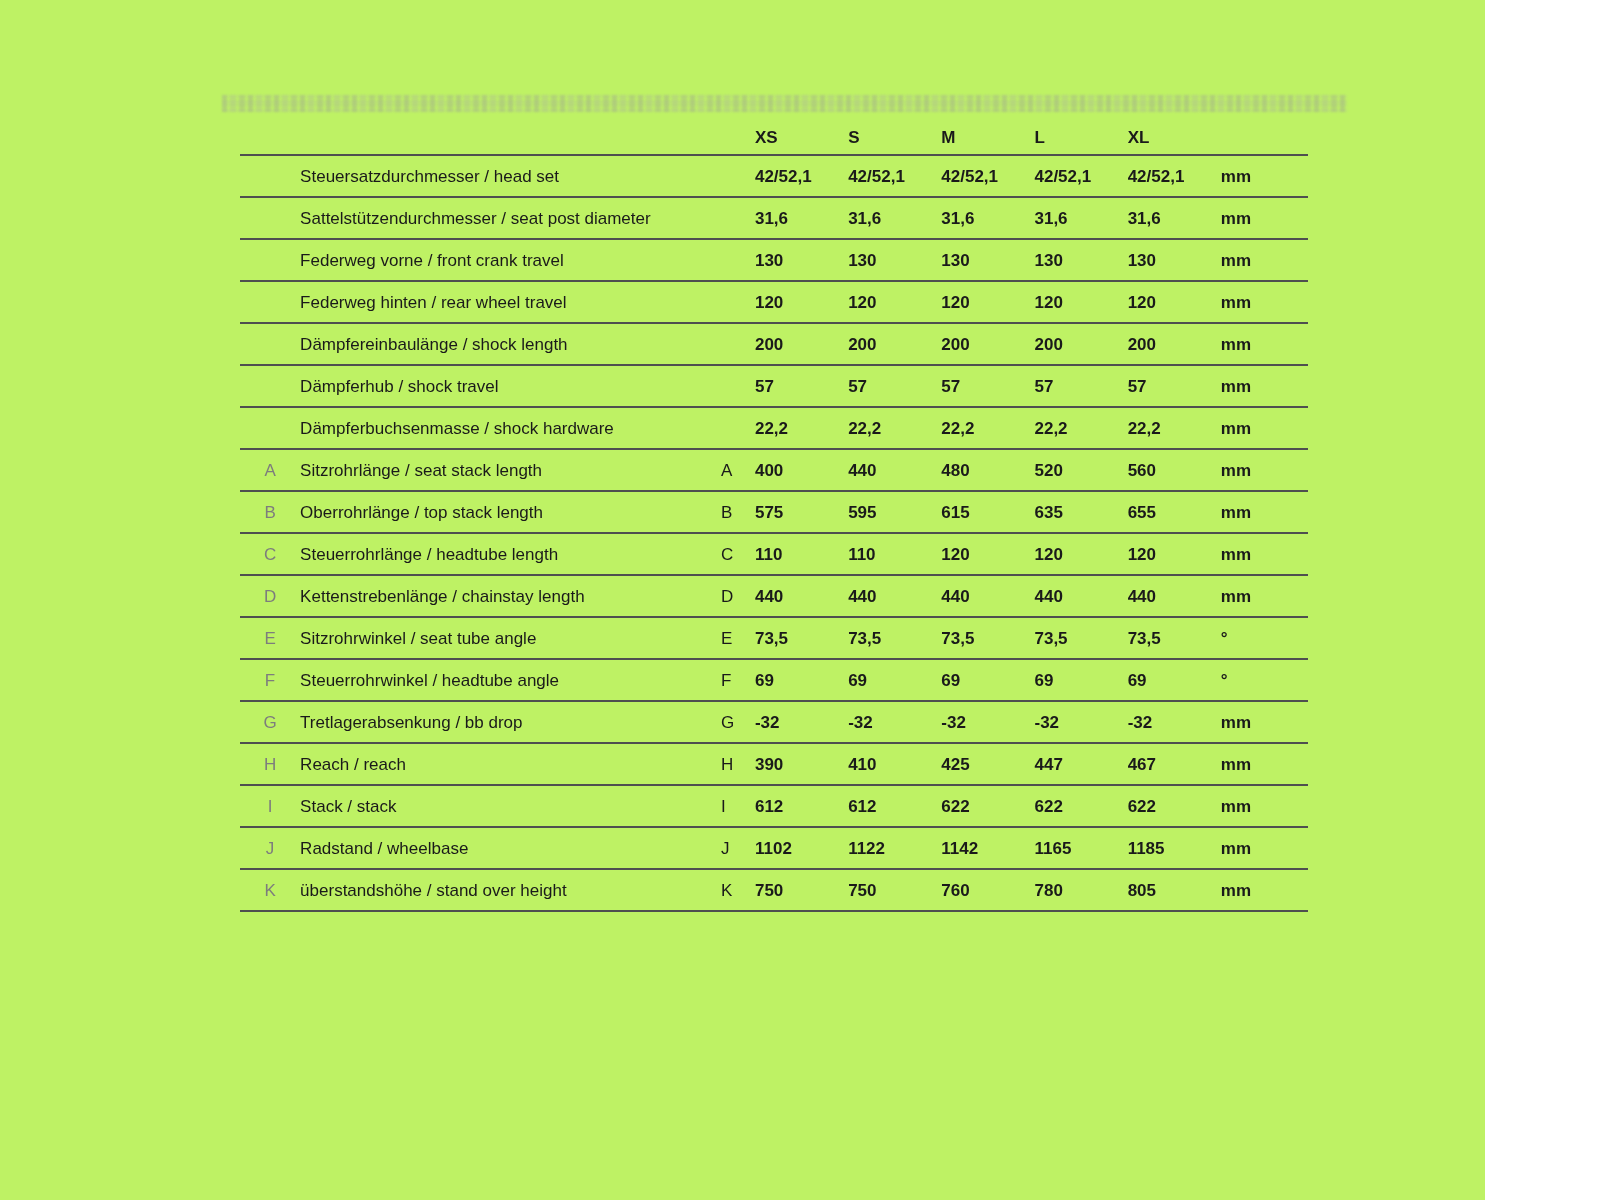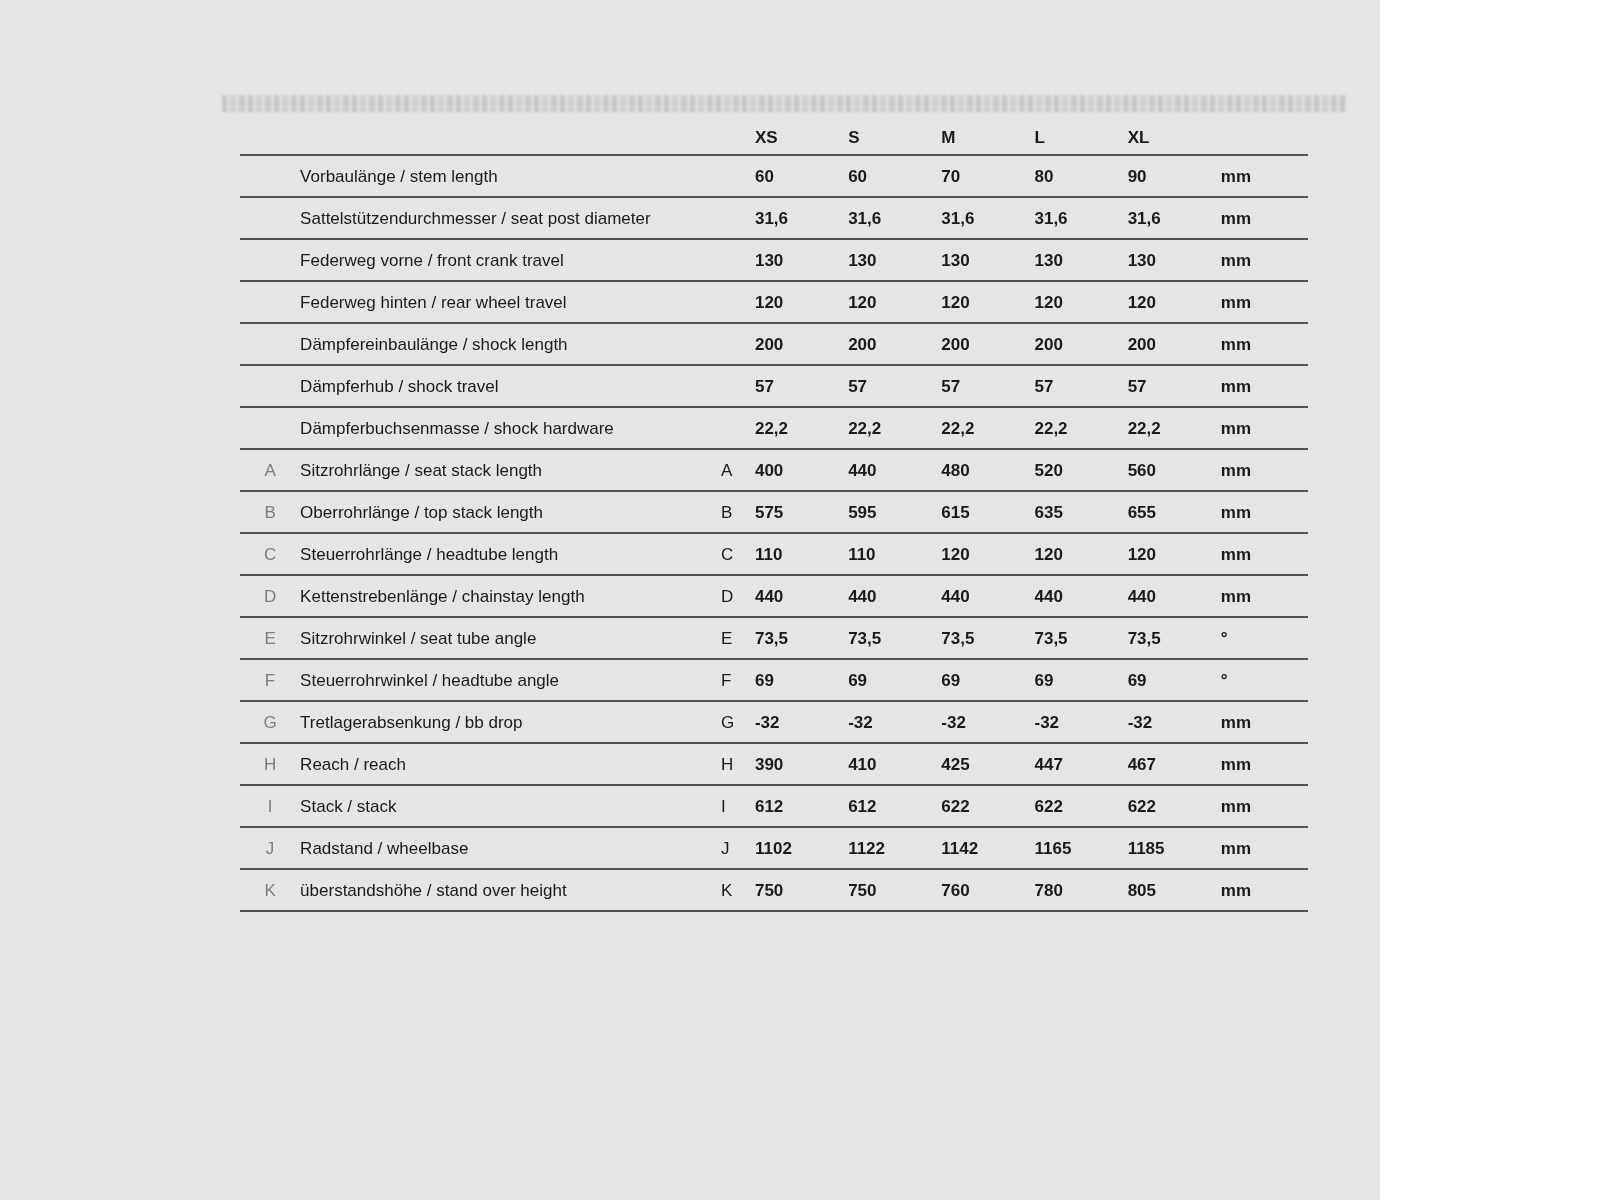--- a/index.html
+++ b/index.html
@@ -2,23 +2,23 @@
 <html><head>
 <meta charset="utf-8">
 <style>
   html, body {
     margin: 0;
     padding: 0;
     background: #ffffff;
   }
   .page {
     position: relative;
-    width: 1380px;
+    width: 1485px;
     height: 1200px;
-    background: #e5e5e5;
+    background: #bef264;
     font-family: "Liberation Sans", sans-serif;
     color: #1a1a1a;
     overflow: hidden;
   }
   
   .blur-band {
     position: absolute;
     left: 222px;
     top: 95px;
     width: 1125px;
@@ -78,32 +78,32 @@
         <th class="c-letter2"></th>
         <th class="c-val">XS</th>
         <th class="c-val">S</th>
         <th class="c-val">M</th>
         <th class="c-val">L</th>
         <th class="c-val">XL</th>
         <th class="c-unit"></th>
       </tr>
     </thead>
     <tbody id="rows">
-
-    <tr>
-      <td class="c-letter"></td>
-      <td class="c-label">Vorbaulänge / stem length</td>
-      <td class="c-letter2"></td>
-      <td class="c-val">60</td>
-      <td class="c-val">60</td>
-      <td class="c-val">70</td>
-      <td class="c-val">80</td>
-      <td class="c-val">90</td>
-      <td class="c-unit">mm</td>
-    </tr>
+    <tr>
+      <td class="c-letter"></td>
+      <td class="c-label">Steuersatzdurchmesser / head set</td>
+      <td class="c-letter2"></td>
+      <td class="c-val">42/52,1</td>
+      <td class="c-val">42/52,1</td>
+      <td class="c-val">42/52,1</td>
+      <td class="c-val">42/52,1</td>
+      <td class="c-val">42/52,1</td>
+      <td class="c-unit">mm</td>
+    </tr>
+
 
 
 
     <tr>
       <td class="c-letter"></td>
       <td class="c-label">Sattelstützendurchmesser / seat post diameter</td>
       <td class="c-letter2"></td>
       <td class="c-val">31,6</td>
       <td class="c-val">31,6</td>
       <td class="c-val">31,6</td>

